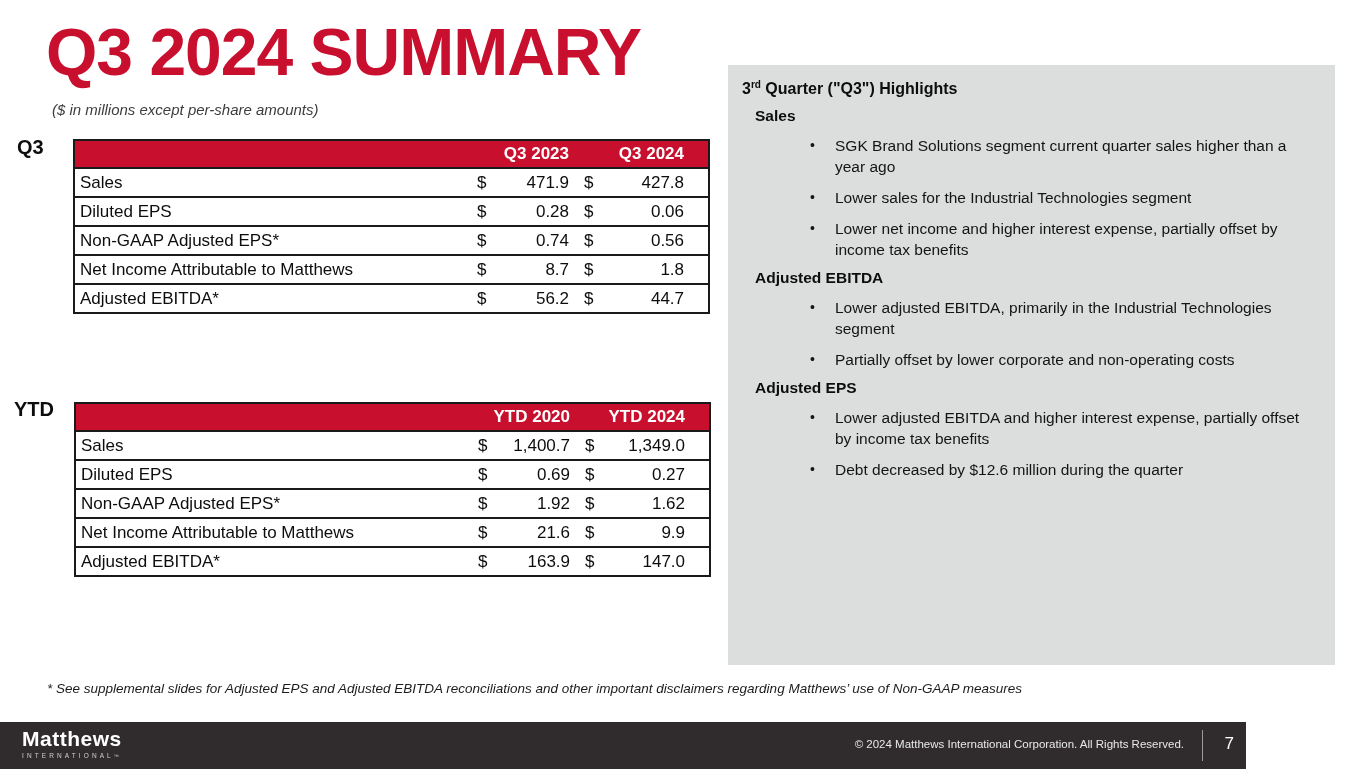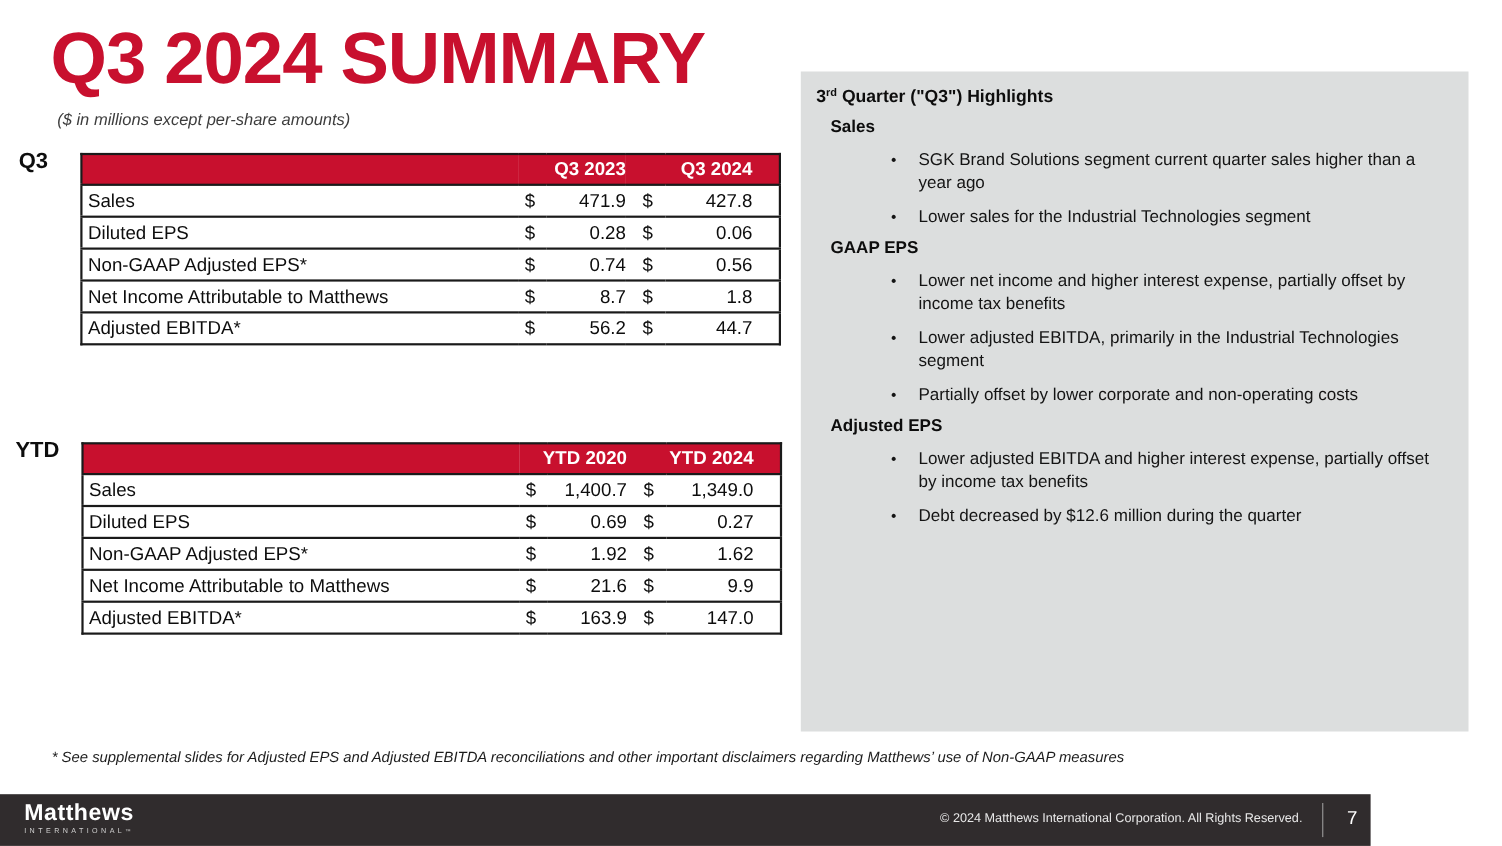--- a/index.html
+++ b/index.html
@@ -255,26 +255,26 @@
   <div class="hl-section-title">Sales</div>
   <div class="hl-bullet">
     <span class="dot">•</span>
     <span class="txt">SGK Brand Solutions segment current quarter sales higher than a year ago</span>
   </div>
   <div class="hl-bullet">
     <span class="dot">•</span>
     <span class="txt">Lower sales for the Industrial Technologies segment</span>
   </div>
 
-  <div class="hl-section-title">GAAP EPS</div>
   <div class="hl-bullet">
     <span class="dot">•</span>
     <span class="txt">Lower net income and higher interest expense, partially offset by income tax benefits</span>
   </div>
 
+  <div class="hl-section-title">Adjusted EBITDA</div>
   <div class="hl-bullet">
     <span class="dot">•</span>
     <span class="txt">Lower adjusted EBITDA, primarily in the Industrial Technologies segment</span>
   </div>
   <div class="hl-bullet">
     <span class="dot">•</span>
     <span class="txt">Partially offset by lower corporate and non-operating costs</span>
   </div>
 
   <div class="hl-section-title">Adjusted EPS</div>

